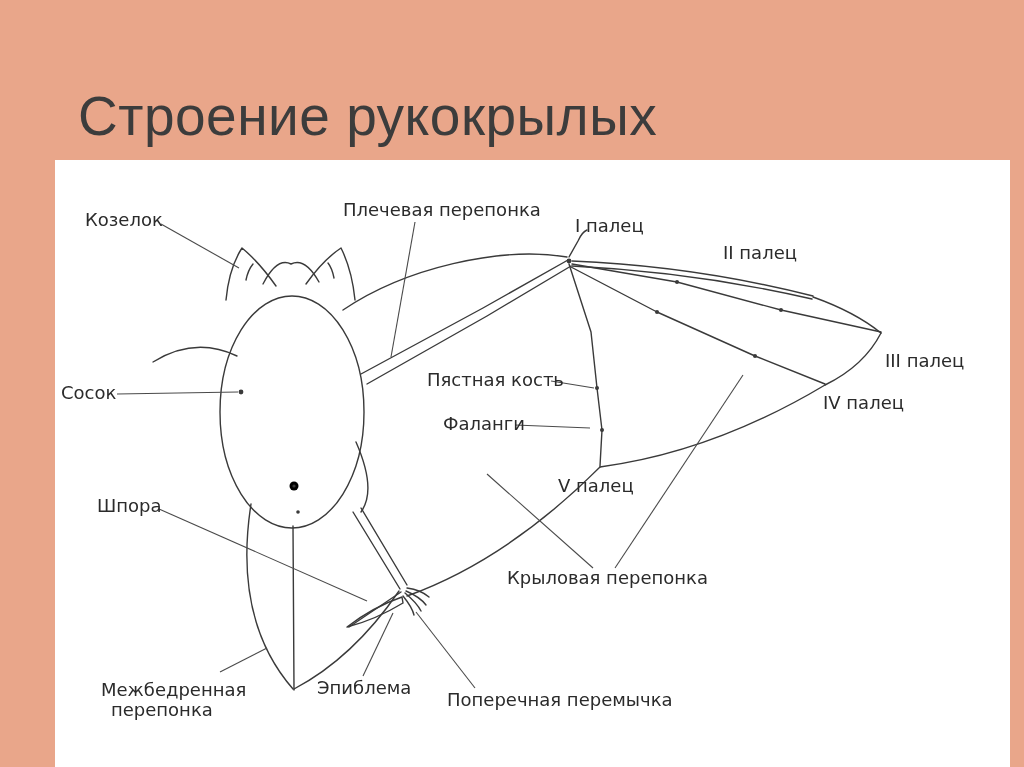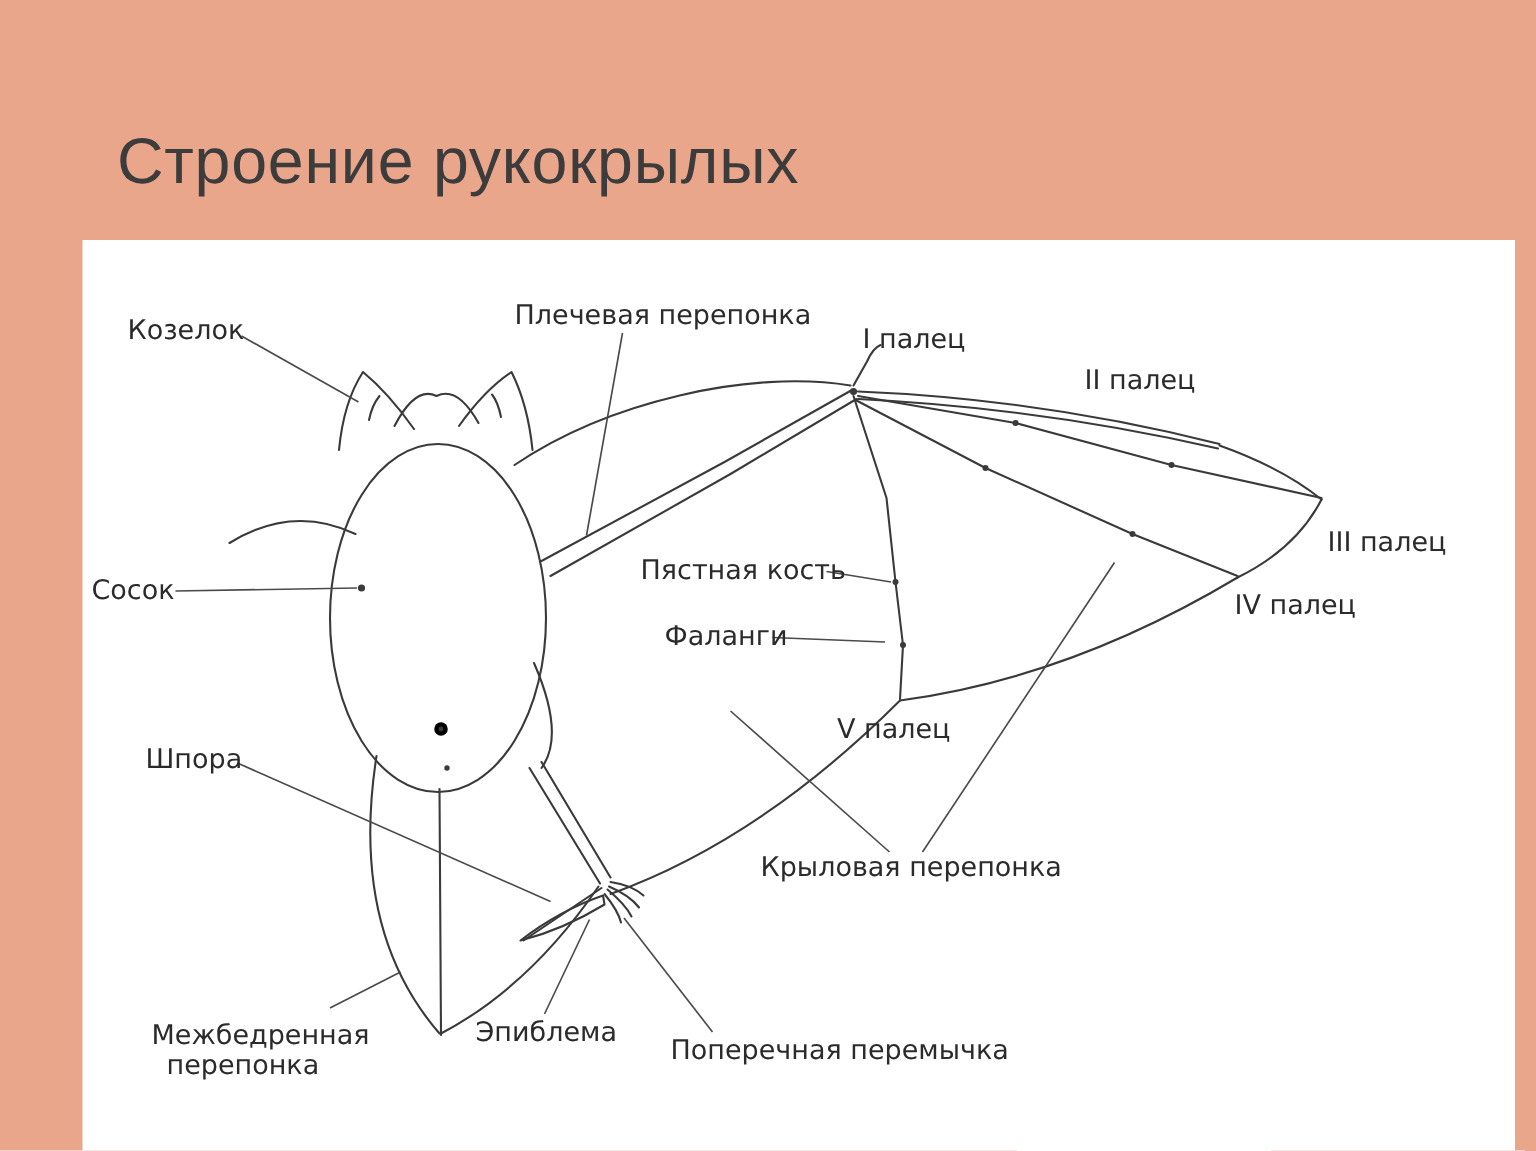--- a/index.html
+++ b/index.html
@@ -8,21 +8,21 @@
     background: #e9a68a;
     overflow: hidden;
     font-family: "DejaVu Sans", sans-serif;
     position: relative;
   }
   .title {
     position: absolute;
     left: 78px; top: 84px;
     margin: 0;
     font-family: "Liberation Sans", sans-serif;
-    font-size: 43px;
+    font-size: 55px;
     font-weight: 500;
     color: #3c3c3c;
     letter-spacing: 0.5px;
   }
   .panel {
     position: absolute;
     left: 55px; top: 160px;
     width: 955px; height: 620px;
     background: #ffffff;
   }

